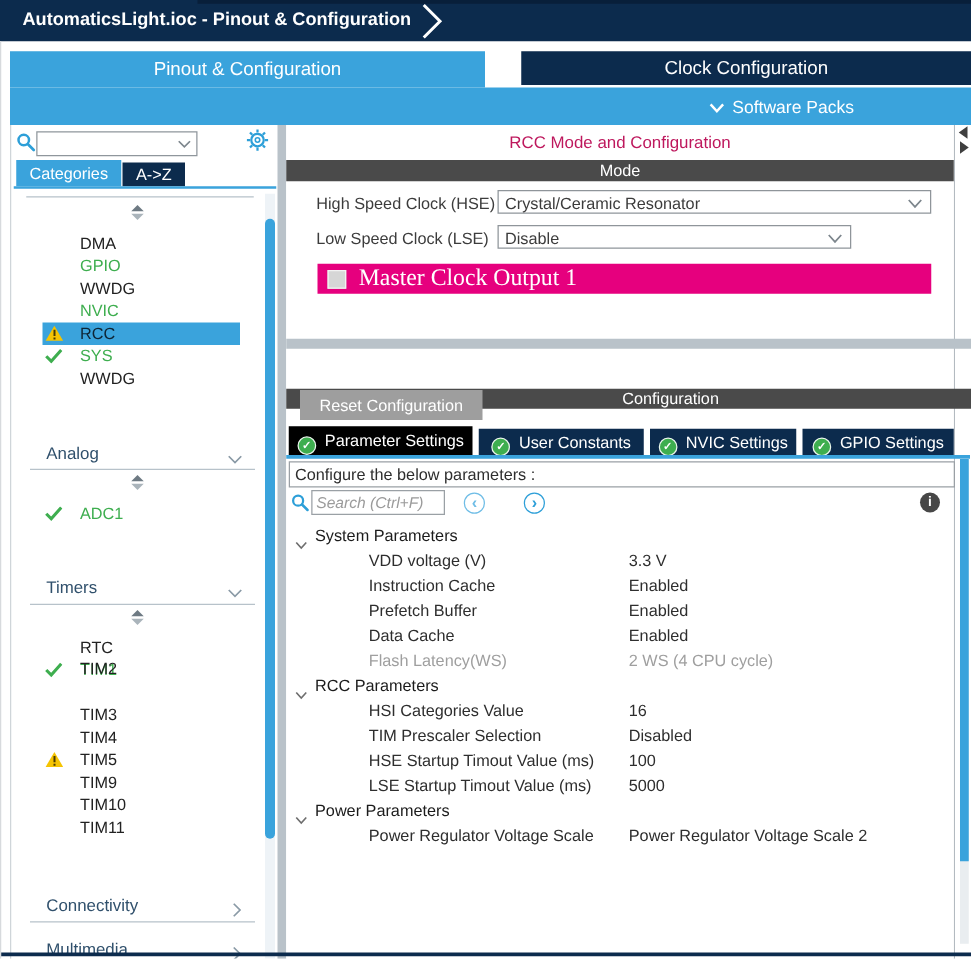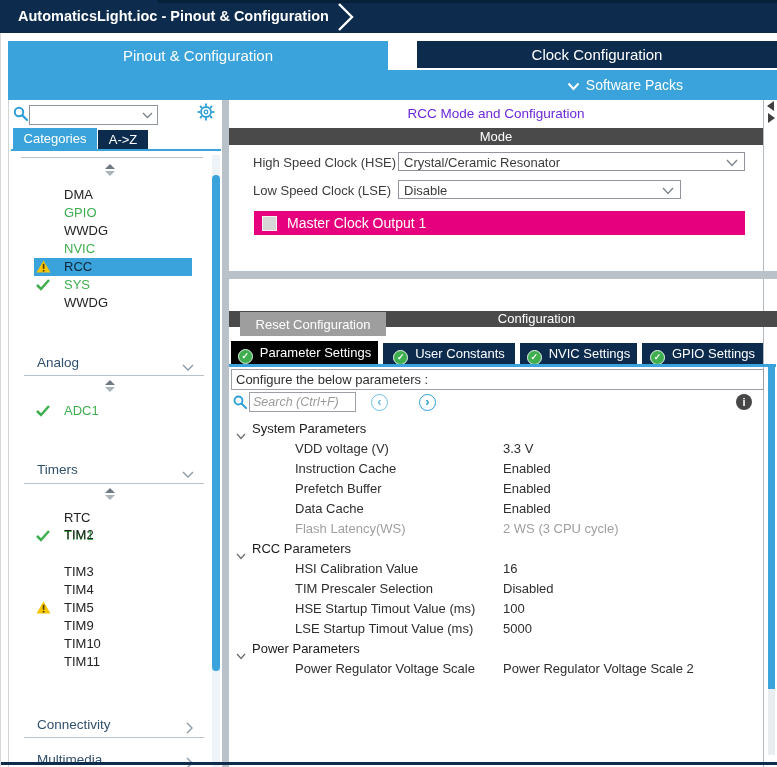--- a/index.html
+++ b/index.html
@@ -52,33 +52,33 @@
   .splitter-h{left:229px;top:271px;width:548px;height:8px;background:#b9c2c9;}
   .gutter{left:763px;top:100px;width:14px;height:667px;background:#fff;border-left:1px solid #b3bac0;}
   .arr-l{left:767px;top:101px;width:0;height:0;border-top:5px solid transparent;
     border-bottom:5px solid transparent;border-right:7px solid #3f3f3f;}
   .arr-r{left:768px;top:113px;width:0;height:0;border-top:5px solid transparent;
     border-bottom:5px solid transparent;border-left:7px solid #3f3f3f;}
   .bottom-navy{left:0;top:762px;width:777px;height:3px;background:#0c2b4d;}
   .left-edge{left:0;top:33px;width:1px;height:734px;background:#d7dadd;}
   
   .panel-bg{left:229px;top:100px;width:534px;height:667px;background:#fff;}
-  .panel-title{left:229px;top:106px;width:534px;text-align:center;font-size:13.5px;color:#6d28d9;}
+  .panel-title{left:229px;top:106px;width:534px;text-align:center;font-size:13.5px;color:#be185d;}
   .bar{background:#4a4a4a;color:#fff;font-size:13px;text-align:center;}
   .mode-bar{left:229px;top:128px;width:534px;height:17px;line-height:17px;}
   .cfg-bar{left:229px;top:283px;width:615px;height:16px;line-height:16px;margin-top:28px;}
   .mode-label{left:253px;height:19px;line-height:19px;font-size:13px;color:#3c3c3c;}
   .dd{background:#fff;border:1px solid #8f959a;height:19px;line-height:19px;font-size:13px;
     color:#3c3c3c;padding-left:5px;box-sizing:border-box;}
   .dd svg{position:absolute;right:6px;top:6px;}
   .dd-hse{left:398px;top:152px;width:347px;}
   .dd-lse{left:398px;top:180px;width:283px;}
   .mco-bar{left:254px;top:211px;width:491px;height:24px;background:#e6007e;}
   .mco-cb{position:absolute;left:8px;top:5px;width:13px;height:13px;background:#d6d6d6;border:1px solid #f2f2f2;}
-  .mco-lbl{position:absolute;left:33px;top:0;height:24px;line-height:24px;color:#fff;font-size:14px;}
+  .mco-lbl{position:absolute;left:33px;top:0;height:24px;line-height:24px;color:#fff;font-size:19px;font-family:Liberation Serif, serif;}
   .reset-btn{left:240px;top:312px;width:146px;height:24px;background:#9e9e9e;color:#fff;
     font-size:13px;text-align:center;line-height:24px;border:none;}
   .cfg-tab{color:#fff;font-size:13px;white-space:nowrap;}
   .cfg-tab .gc{display:inline-block;width:13px;height:13px;border-radius:50%;background:#3eae4f;
     border:1px solid #eaf6ec;color:#fff;font-size:9px;line-height:13px;text-align:center;font-weight:bold;
     vertical-align:-2px;margin-right:7px;}
   .cfg-tab-active{left:231px;top:341px;width:147px;height:23px;line-height:23px;background:#000000;text-align:center;}
   .cfg-tab-i{background:#0c2b4d;height:21px;line-height:21px;top:343px;text-align:center;}
   .tabs-underline{left:229px;top:364px;width:547px;height:3px;background:#3aa3dc;}
   .hint-box{left:231px;top:369px;width:527px;height:19px;border:1px solid #9aa0a5;font-size:13px;
@@ -305,29 +305,29 @@
   <div class="prow group" style="top:2px;">
     <span class="chev"><svg width="10" height="7" viewBox="0 0 10 7">
           <path d="M1 1 L5 5.5 L9 1" stroke="#6e6e6e" stroke-width="1.3" fill="none"></path>
         </svg></span>
     <span class="lbl">System Parameters</span>
   </div>
   <div class="prow child" style="top:22px;"><span class="lbl">VDD voltage (V)</span><span class="val">3.3 V</span></div>
   <div class="prow child" style="top:42px;"><span class="lbl">Instruction Cache</span><span class="val">Enabled</span></div>
   <div class="prow child" style="top:62px;"><span class="lbl">Prefetch Buffer</span><span class="val">Enabled</span></div>
   <div class="prow child" style="top:82px;"><span class="lbl">Data Cache</span><span class="val">Enabled</span></div>
-  <div class="prow child disabled" style="top:102px;"><span class="lbl">Flash Latency(WS)</span><span class="val">2 WS (3 CPU cycle)</span></div>
+  <div class="prow child disabled" style="top:102px;"><span class="lbl">Flash Latency(WS)</span><span class="val">2 WS (4 CPU cycle)</span></div>
 
   <div class="prow group" style="top:122px;">
     <span class="chev"><svg width="10" height="7" viewBox="0 0 10 7">
           <path d="M1 1 L5 5.5 L9 1" stroke="#6e6e6e" stroke-width="1.3" fill="none"></path>
         </svg></span>
     <span class="lbl">RCC Parameters</span>
   </div>
-  <div class="prow child" style="top:142px;"><span class="lbl">HSI Calibration Value</span><span class="val">16</span></div>
+  <div class="prow child" style="top:142px;"><span class="lbl">HSI Categories Value</span><span class="val">16</span></div>
   <div class="prow child" style="top:162px;"><span class="lbl">TIM Prescaler Selection</span><span class="val">Disabled</span></div>
   <div class="prow child" style="top:182px;"><span class="lbl">HSE Startup Timout Value (ms)</span><span class="val">100</span></div>
   <div class="prow child" style="top:202px;"><span class="lbl">LSE Startup Timout Value (ms)</span><span class="val">5000</span></div>
 
   <div class="prow group" style="top:222px;">
     <span class="chev"><svg width="10" height="7" viewBox="0 0 10 7">
           <path d="M1 1 L5 5.5 L9 1" stroke="#6e6e6e" stroke-width="1.3" fill="none"></path>
         </svg></span>
     <span class="lbl">Power Parameters</span>
   </div>

